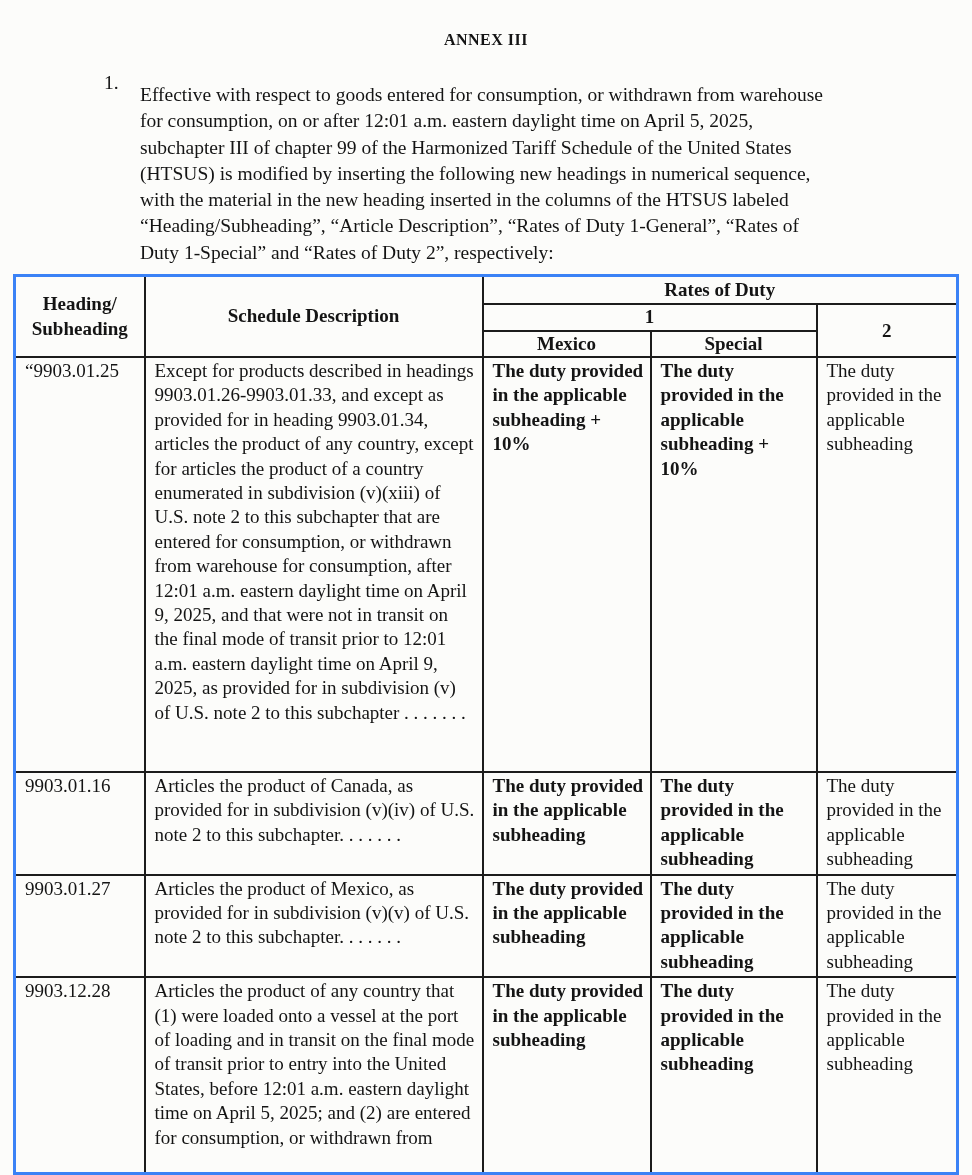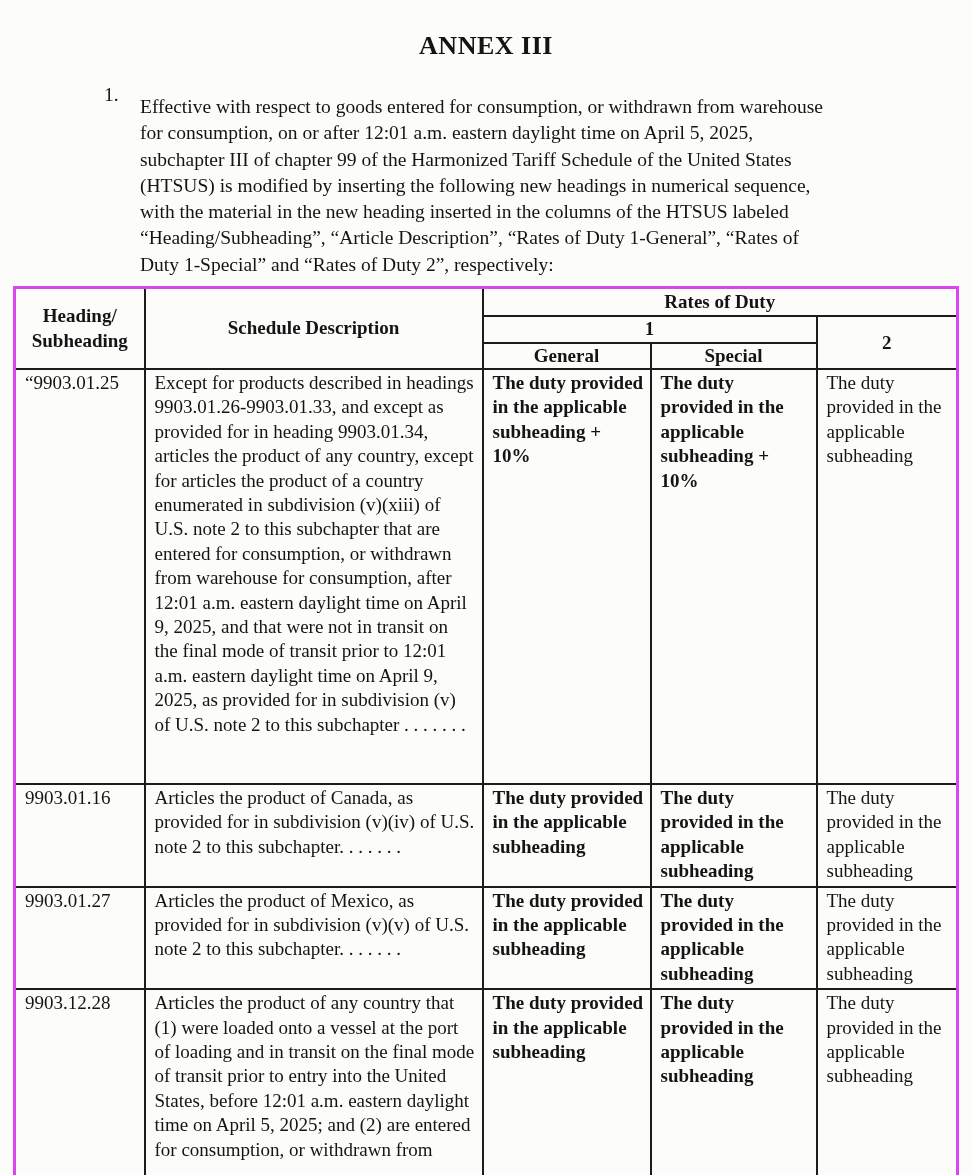--- a/index.html
+++ b/index.html
@@ -12,21 +12,21 @@
   .page {
     position: relative;
     width: 972px;
     height: 1175px;
     overflow: hidden;
     background: #fcfcfa;
   }
   .doc-title {
     padding-top: 31px;
     text-align: center;
-    font-size: 26px;
+    font-size: 16px;
     font-weight: bold;
     letter-spacing: 0.5px;
   }
   .para {
     display: flex;
     margin: 21px 0 0 104px;
     width: 790px;
     font-size: 19.5px;
     line-height: 26.3px;
   }
@@ -37,21 +37,21 @@
   .para-text {
     white-space: pre-line;
     flex: 1;
     margin-top: 12px;
   }
   table.tariff {
     border-collapse: collapse;
     table-layout: fixed;
     margin: 8px 0 0 13px;
     width: 943px;
-    border: 3px solid #d946ef;
+    border: 3px solid #3b82f6;
   }
   table.tariff th, table.tariff td {
     border: 2px solid #1c1c1c;
     font-size: 19px;
     line-height: 24.4px;
     overflow: hidden;
   }
   table.tariff th {
     font-weight: bold;
     text-align: center;
@@ -99,21 +99,21 @@
         <th rowspan="3" class="hdr-stack">Heading/
 Subheading</th>
         <th rowspan="3">Schedule Description</th>
         <th colspan="3">Rates of Duty</th>
       </tr>
       <tr style="height:27px">
         <th colspan="2">1</th>
         <th rowspan="2" class="duty2-cell">2</th>
       </tr>
       <tr style="height:23px">
-        <th>General</th>
+        <th>Mexico</th>
         <th>Special</th>
       </tr>
     </thead>
     <tbody>
       <tr style="height:415px">
         <td class="cell-heading">“9903.01.25</td>
         <td class="cell-desc">Except for products described in headings 9903.01.26-9903.01.33, and except as provided for in heading 9903.01.34, articles the product of any country, except for articles the product of a country enumerated in subdivision (v)(xiii) of U.S. note 2 to this subchapter that are entered for consumption, or withdrawn from warehouse for consumption, after 12:01 a.m. eastern daylight time on April 9, 2025, and that were not in transit on the final mode of transit prior to 12:01 a.m. eastern daylight time on April 9, 2025, as provided for in subdivision (v) of U.S. note 2 to this subchapter . . . . . . .</td>
         <td class="cell-general">The duty provided in the applicable subheading + 10%</td>
         <td class="cell-special">The duty provided in the applicable subheading + 10%</td>
         <td class="cell-duty2">The duty provided in the applicable subheading</td>

